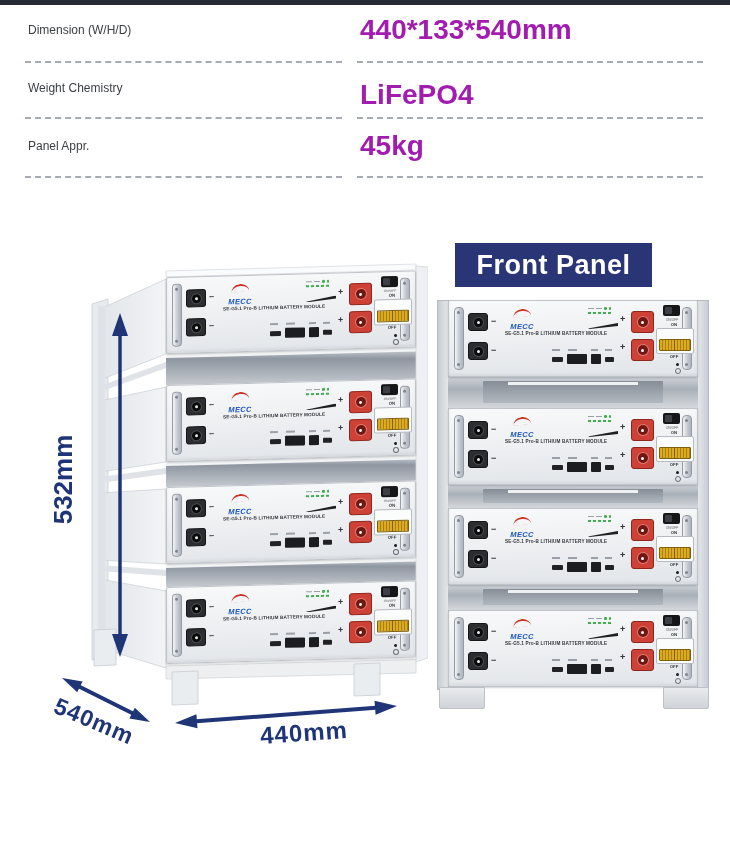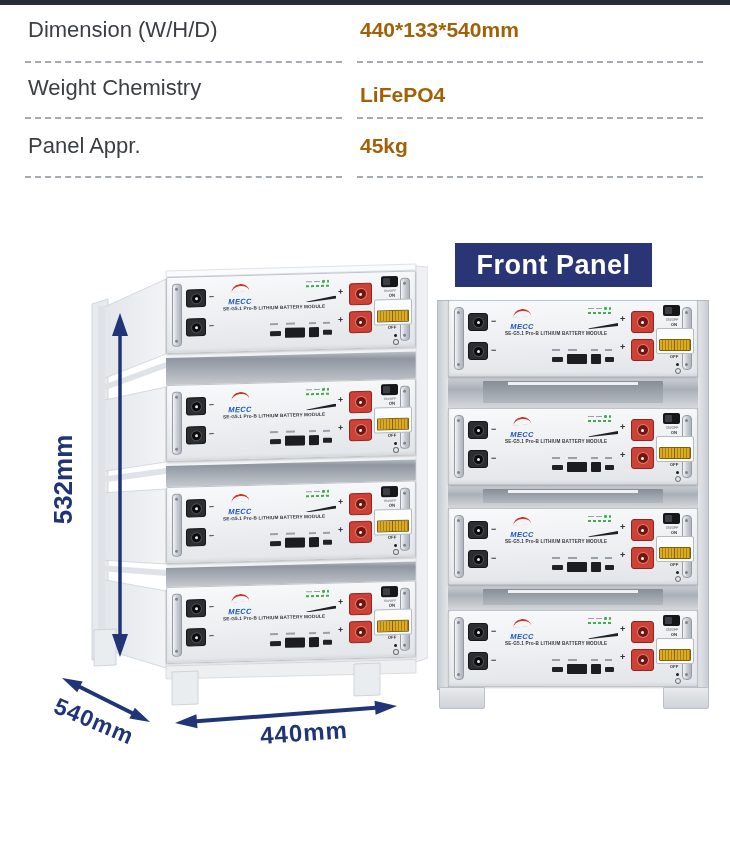--- a/index.html
+++ b/index.html
@@ -3,22 +3,22 @@
 <meta charset="utf-8">
 <style>
   html,body{margin:0;padding:0;}
   body{width:730px;height:846px;position:relative;background:#ffffff;overflow:hidden;
        font-family:"Liberation Sans",sans-serif;}
 
   
   .top-bar{position:absolute;left:0;top:0;width:730px;height:5px;background:#262b35;}
 
   
-  .spec-label{position:absolute;left:28px;font-size:22px;color:#3b3e42;line-height:26px;}
-  .spec-value{position:absolute;left:360px;font-size:21px;font-weight:bold;color:#a16207;line-height:28px;}
+  .spec-label{position:absolute;left:28px;font-size:12px;color:#3b3e42;line-height:26px;}
+  .spec-value{position:absolute;left:360px;font-size:28px;font-weight:bold;color:#a21caf;line-height:28px;}
   .dash{position:absolute;height:0;border-top:2px dashed #a6abb2;}
 
   
   .banner{position:absolute;left:455px;top:243px;width:197px;height:44px;background:#2a3575;}
   .banner span{display:block;text-align:center;line-height:44px;color:#ffffff;font-size:27px;
                font-weight:bold;letter-spacing:.5px;}
 
   
   .stack-left{position:absolute;left:88px;top:258px;width:340px;height:452px;}
   .ls-bg{position:absolute;left:0;top:0;width:340px;height:452px;}

